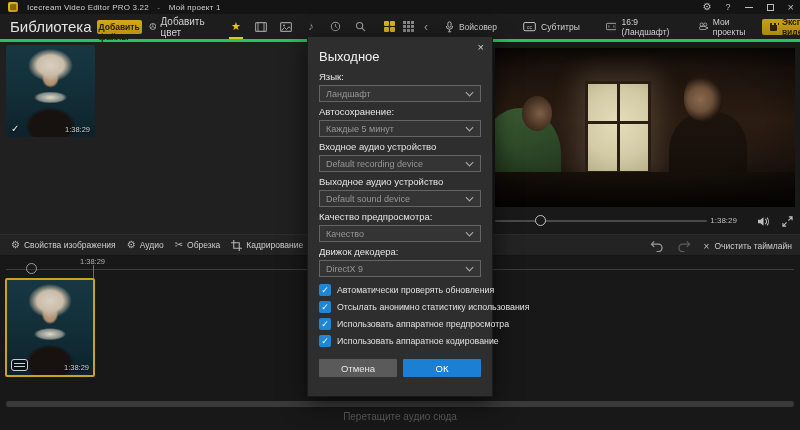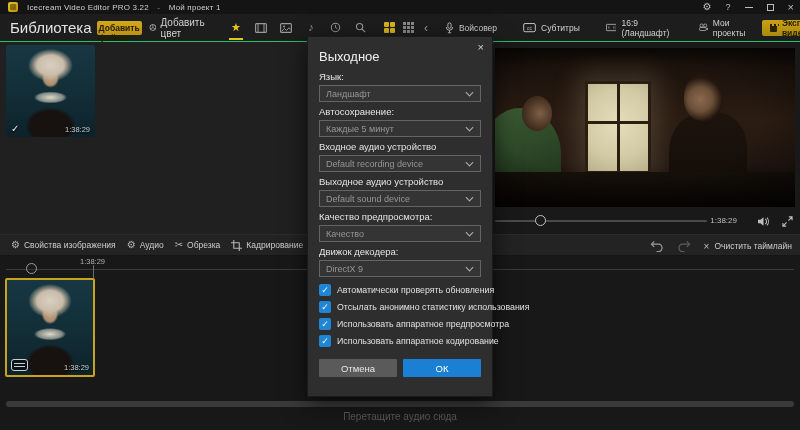--- a/index.html
+++ b/index.html
@@ -15,21 +15,21 @@
   .appicon::after{ content:""; position:absolute; left:2px; top:2px; right:2px; bottom:2px; border-radius:1px; background:rgba(40,30,0,.45); }
   .titletext { font-size:8px; color:#cfcfcf; margin-left:9px; letter-spacing:.2px; }
   .titletext .dim { color:#8f8f8f; margin:0 6px; }
   .wincontrols { position:absolute; right:6px; top:0; height:14px; display:flex; align-items:center; gap:14px; }
   .wc { font-size:9px; color:#bdbdbd; line-height:1; cursor:default; }
   .wc.gear{ font-size:10px; }
   .wc.max { width:7px; height:7px; border:1px solid #bdbdbd; }
   .wc.min { width:8px; height:1px; background:#bdbdbd; }
   .wc.close{ font-size:11px; }
   
-  .header { position:absolute; left:0; top:14px; width:800px; height:28px; background:#1d1d1d; border-bottom:1px solid #22c55e; display:flex; align-items:center; }
+  .header { position:absolute; left:0; top:14px; width:800px; height:28px; background:#1d1d1d; border-bottom:3px solid #22c55e; display:flex; align-items:center; }
   .lib-title { font-size:15px; color:#e3e3e3; margin-left:10px; width:100px; }
   .btn-yellow { background:linear-gradient(180deg,#d2a91c,#bb9312); color:#241c00; border-radius:2px; font-size:8.5px; font-weight:bold; display:flex; align-items:center; justify-content:center; height:14px; padding:0 2px; }
   .addfiles { margin-left:5px; }
   .btn-flat { display:flex; align-items:center; gap:4px; font-size:10px; color:#d0d0d0; padding:0 7px; height:14px; }
   .vsep { width:1px; height:15px; background:#383838; margin:0 4px; }
   .media-tabs { display:flex; align-items:center; gap:11px; margin-left:6px; }
   .mtab { position:relative; display:flex; align-items:center; justify-content:center; width:14px; height:20px; color:#9a9a9a; }
   .mtab.active { color:#e8c41d; }
   .mtab.active::after { content:""; position:absolute; left:0; right:0; bottom:-2px; height:2px; background:#e8c41d; }
   .mtab .glyph { font-size:11px; line-height:1; }

